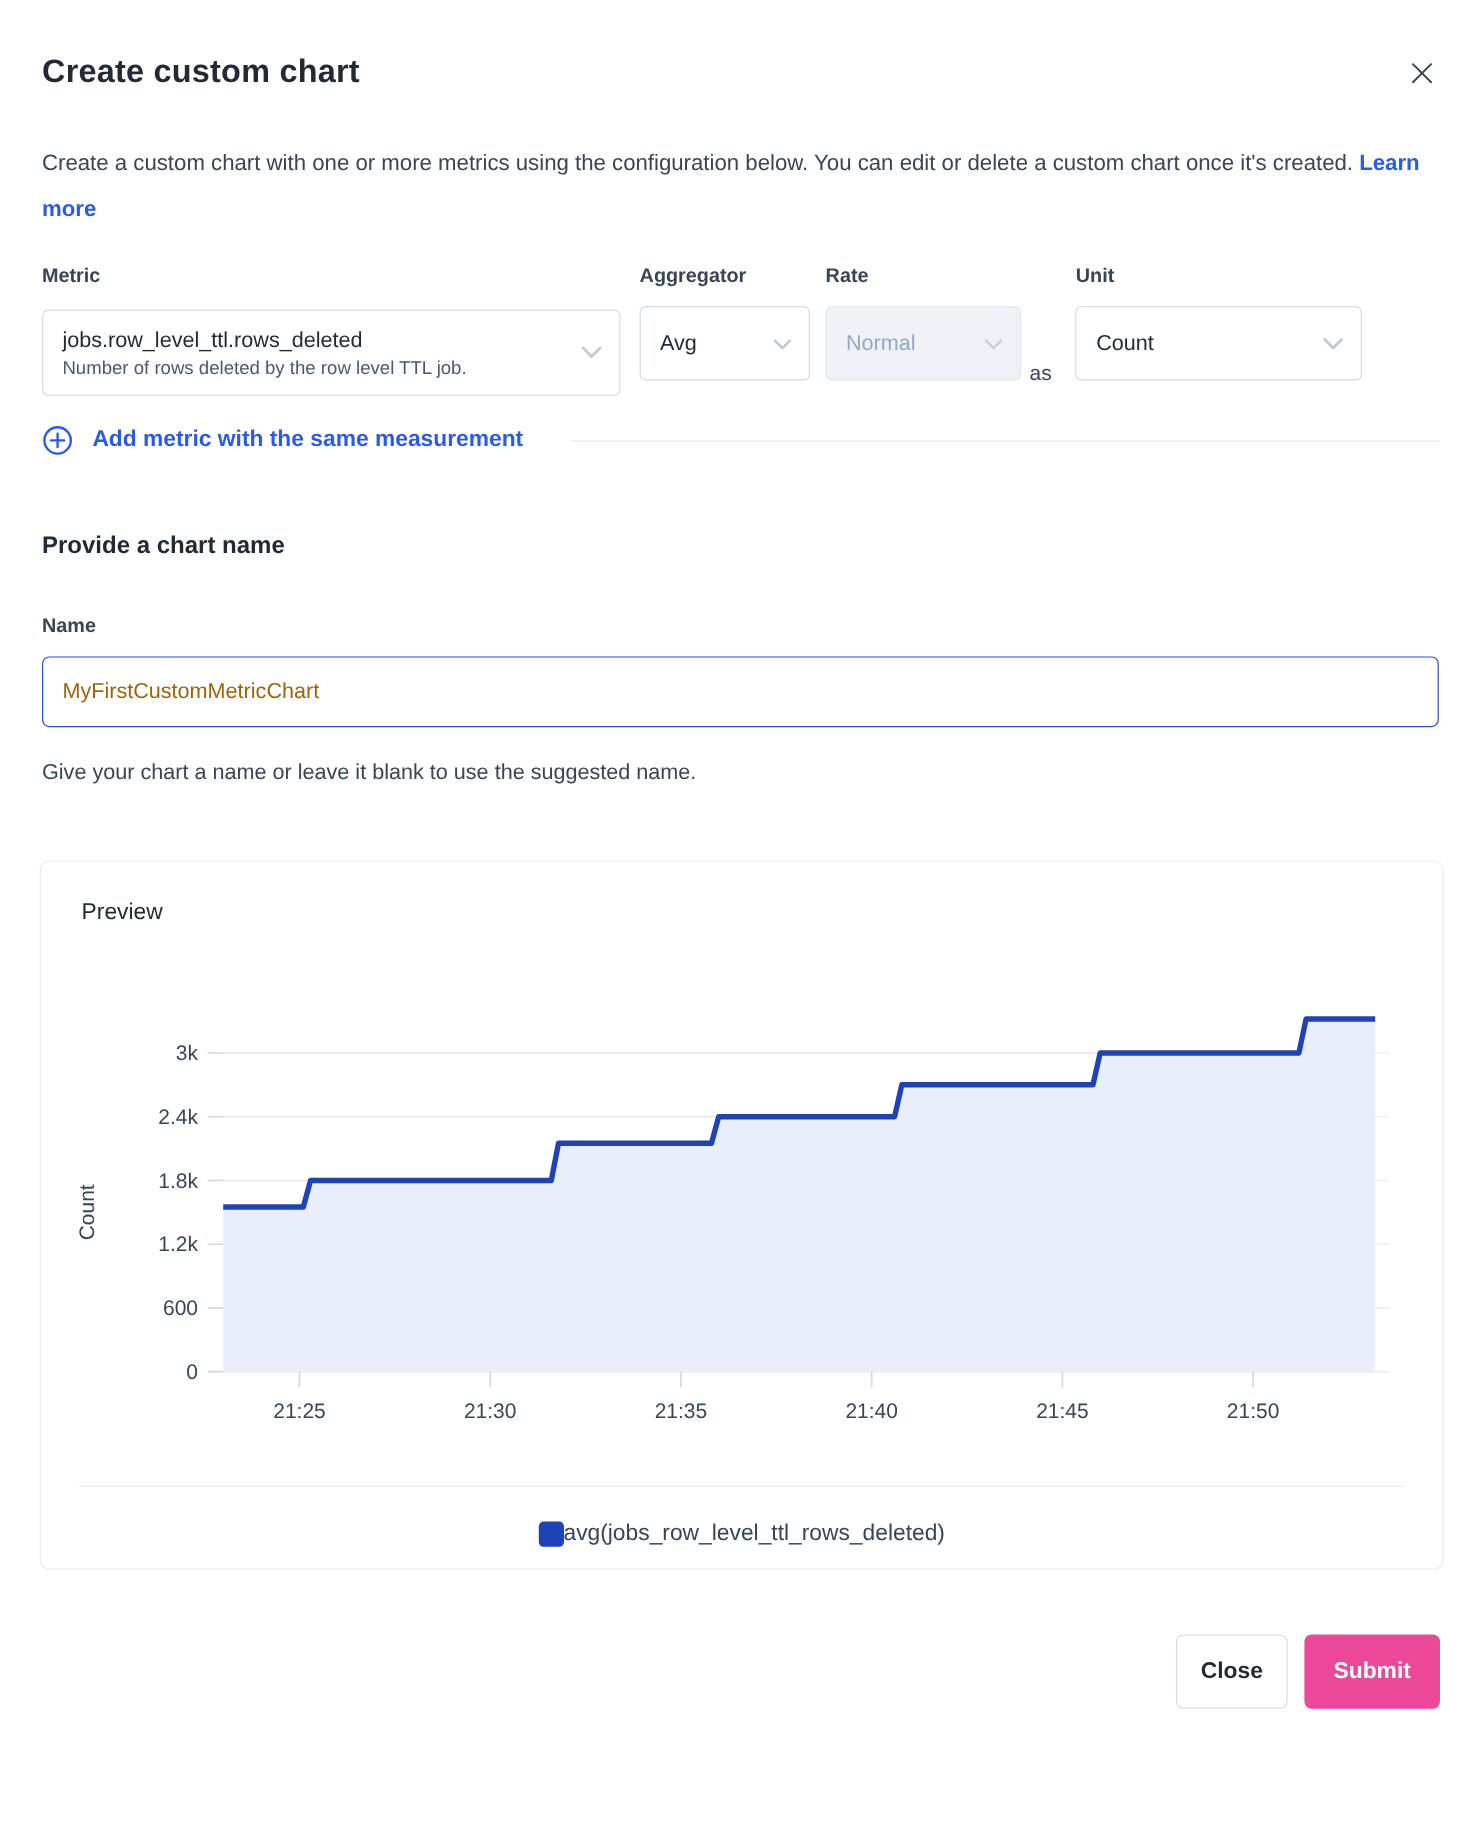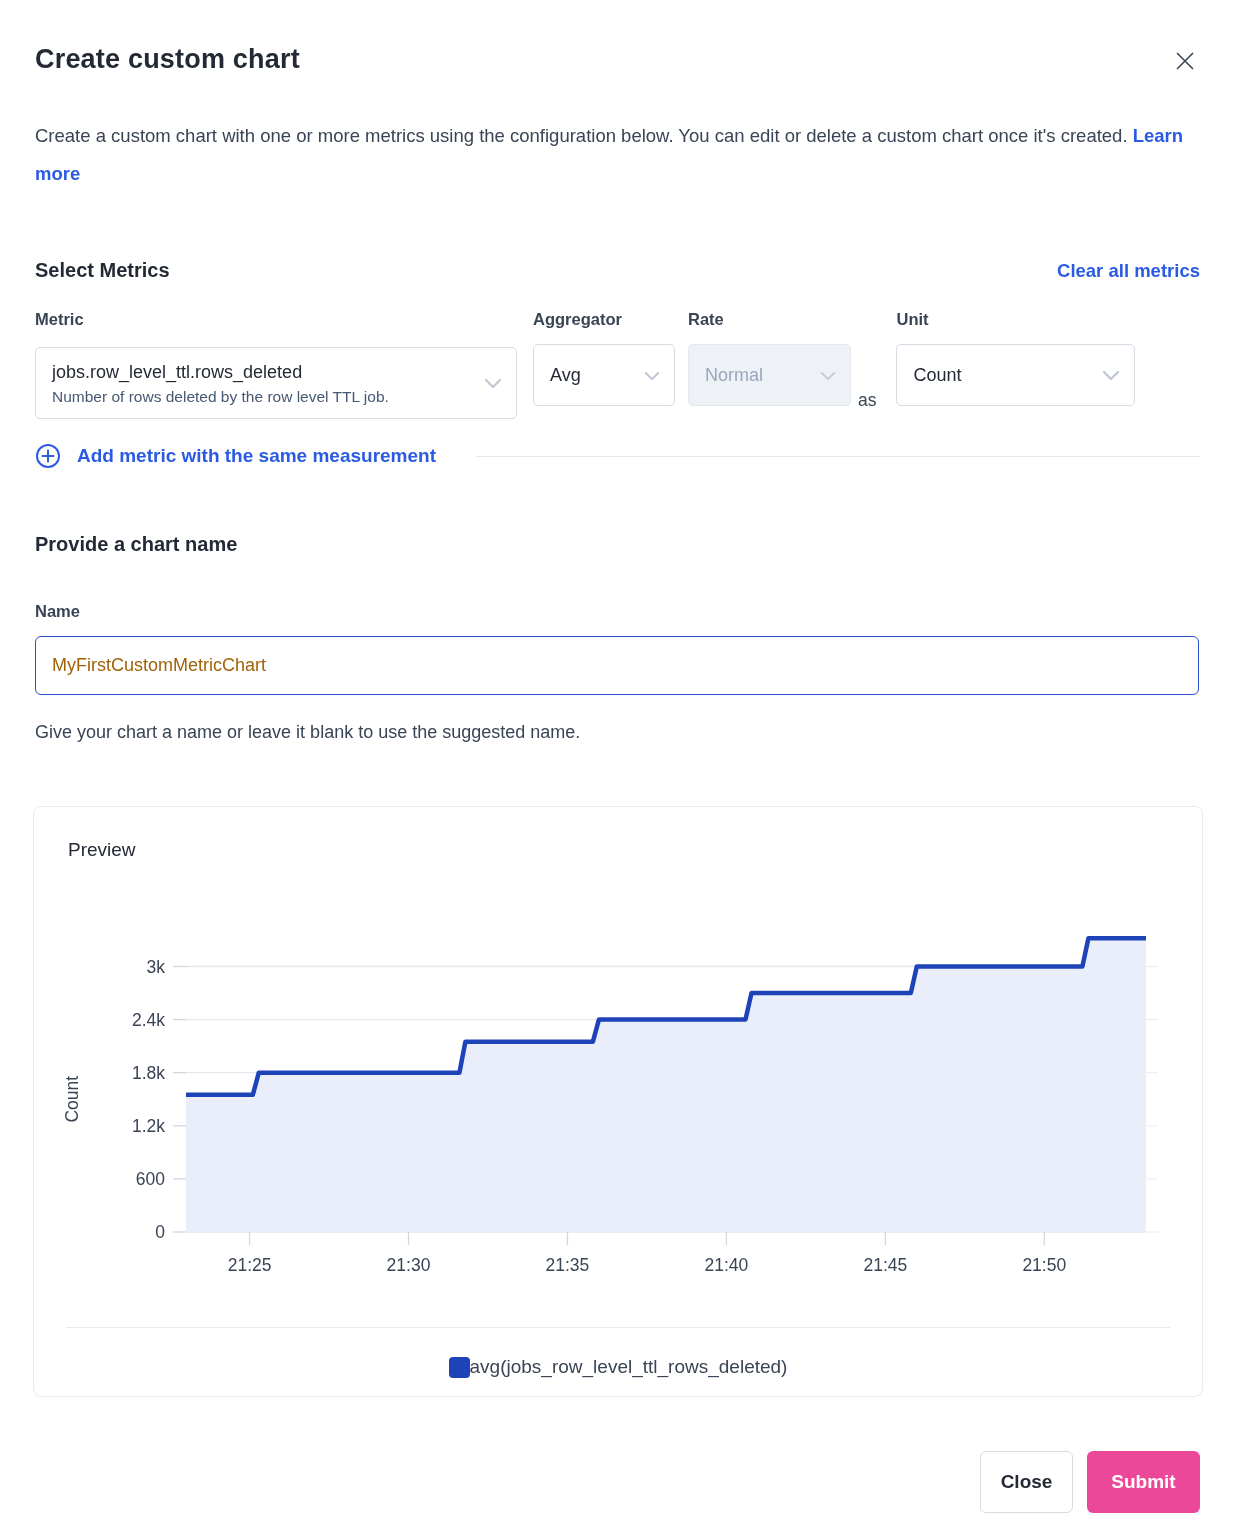--- a/index.html
+++ b/index.html
@@ -98,24 +98,20 @@
         <path d="M3 3 L19 19 M19 3 L3 19" stroke="#394455" stroke-width="1.6" fill="none"></path>
       </svg>
     </button>
   </div>
 
   <div class="modal-desc">
     <span>Create a custom chart with one or more metrics using the configuration below. You can edit or delete a custom chart once it's created.</span>
     <a class="inline-link" href="#">Learn more</a>
   </div>
 
-  <div class="section-row">
-    <div class="section-heading">Select Metrics</div>
-    <button class="link-btn">Clear all metrics</button>
-  </div>
 
   <div class="metric-row">
     <div class="metric-col">
       <span class="field-label" style="margin-bottom:18px">Metric</span>
       <div class="metric-select">
         <div class="texts">
           <div class="metric-main">jobs.row_level_ttl.rows_deleted</div>
           <div class="metric-sub">Number of rows deleted by the row level TTL job.</div>
         </div>
         <span class="chevron">

